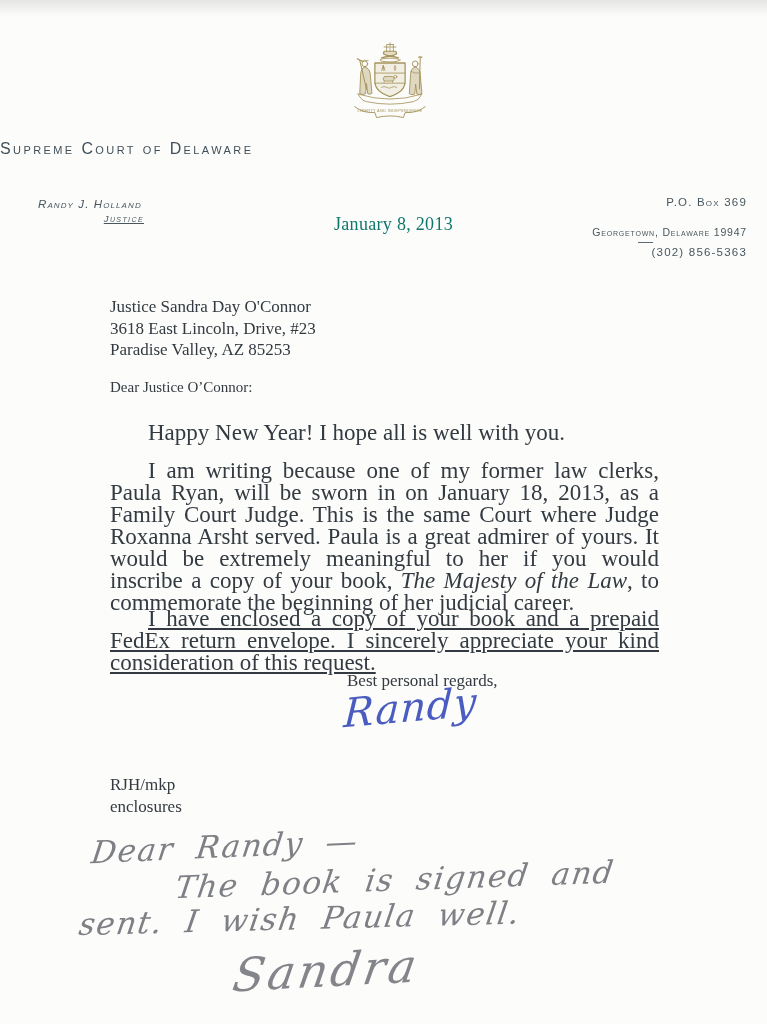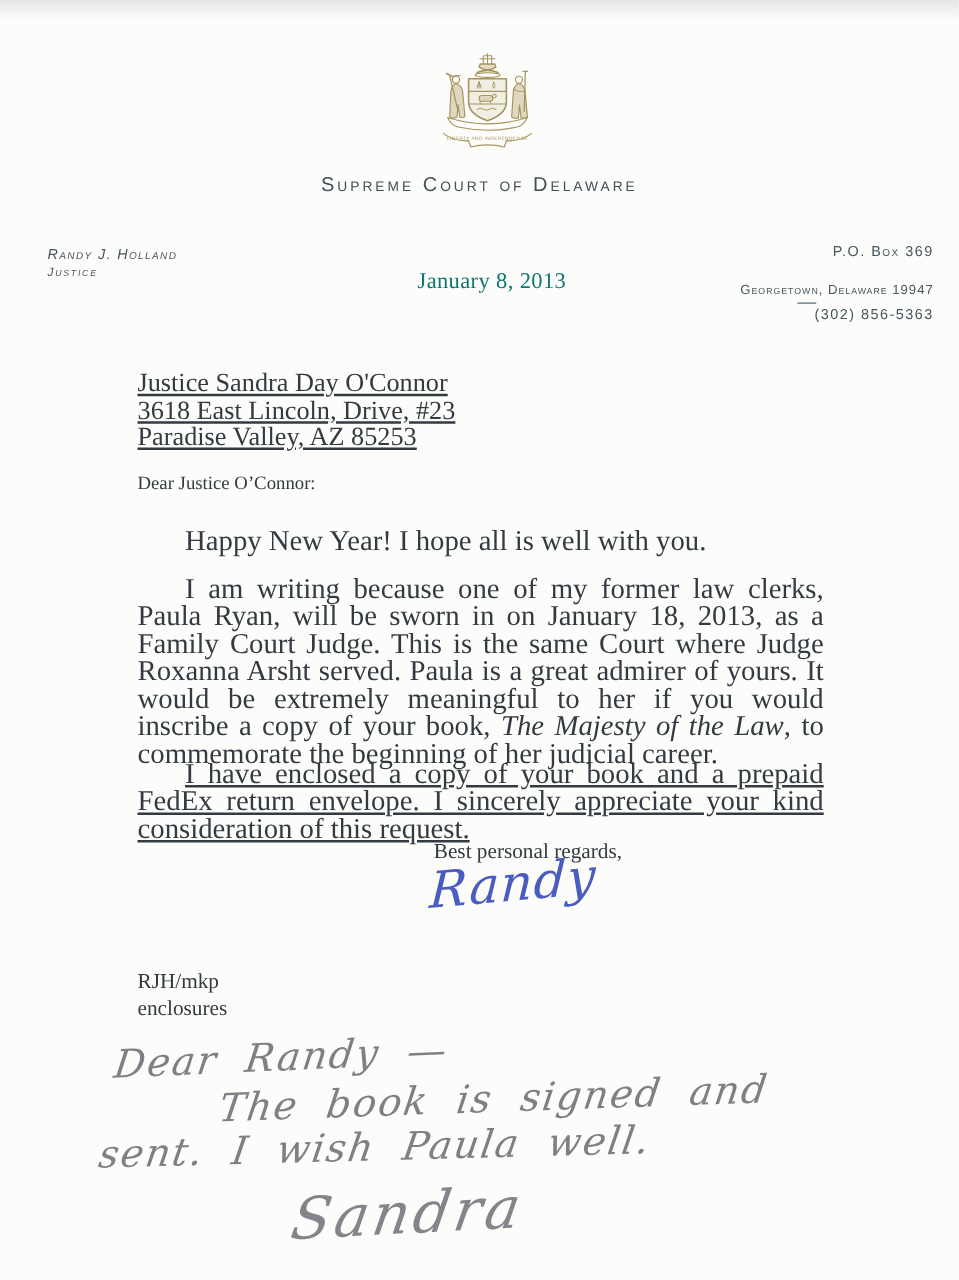--- a/index.html
+++ b/index.html
@@ -17,54 +17,53 @@
   }
   .scan-edge{
     position:absolute;left:0;top:0;right:0;height:16px;
     background:linear-gradient(to bottom, rgba(120,124,128,.18), rgba(120,124,128,0));
     pointer-events:none;
   }
   
   .seal{position:absolute;left:338px;top:42px;width:104px;height:84px;}
   .court-title{
     position:absolute;left:0;top:140px;width:100%;
-    text-align:center;
     font-family:"Liberation Sans", sans-serif;
     font-variant:small-caps;
     font-size:16px;letter-spacing:2.4px;
     color:#41505a;font-weight:500;
   }
   .justice-block{
     position:absolute;left:38px;top:198px;width:116px;
     font-family:"Liberation Sans", sans-serif;
     color:#47565f;
   }
   .justice-name{
     font-variant:small-caps;font-size:11.5px;letter-spacing:1.1px;white-space:nowrap;font-style:italic;
   }
   .justice-title{
     font-variant:small-caps;font-style:italic;font-size:9.5px;letter-spacing:1.4px;
-    text-align:left;padding-right:10px;margin-top:3px;
+    text-align:right;padding-right:10px;margin-top:3px;text-decoration:underline;
   }
   .date{
     position:absolute;left:334px;top:214px;
     font-size:18px;color:#0f766e;letter-spacing:.3px;
   }
   .office-block{
     position:absolute;left:543px;top:196px;width:204px;
     text-align:right;
     font-family:"Liberation Sans", sans-serif;
     color:#47565f;
   }
   .office-line1{font-variant:small-caps;font-size:11.5px;letter-spacing:1.2px;}
   .office-line2{font-variant:small-caps;font-size:10.5px;letter-spacing:.8px;margin-top:18px;white-space:nowrap;}
   .office-divider{width:15px;height:1px;background:#5d6a72;margin:4px auto 3px auto;}
   .office-phone{font-size:11.5px;letter-spacing:1.2px;}
   
-  .recipient{position:absolute;left:110px;top:296px;font-size:21px;line-height:21.5px;text-decoration:underline;}
+  .recipient{position:absolute;left:110px;top:296px;font-size:17px;line-height:21.5px;}
   .salutation{position:absolute;left:110px;top:379px;font-size:15px;text-align:right;}
   .para{position:absolute;left:110px;width:549px;font-size:23px;line-height:22px;text-indent:38px;}
   .p1{top:422px;}
   .p2{top:460px;text-align:justify;}
   .p3{top:608px;text-align:justify;text-decoration:underline;}
   .closing{position:absolute;left:347px;top:671px;font-size:17px;}
   .handwriting{
     position:absolute;
     font-family:"DejaVu Serif", serif;
     font-style:italic;

